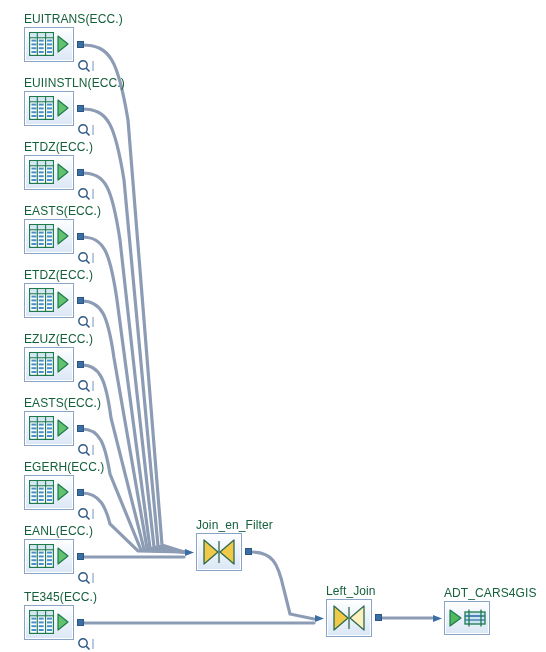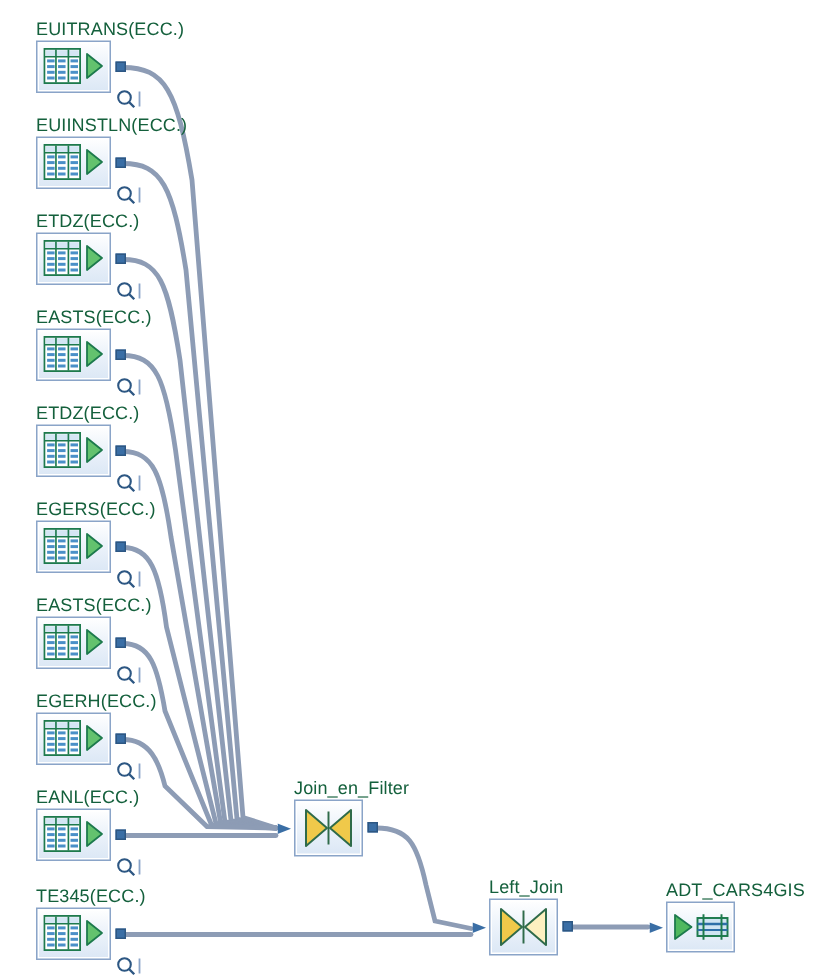--- a/index.html
+++ b/index.html
@@ -344,21 +344,21 @@
     </svg>
     <div class="port port-out"></div>
     <svg class="mag-icon" viewBox="0 0 19 14">
       <circle cx="6" cy="6" r="4.2" fill="none" stroke="#2d5783" stroke-width="1.4"></circle>
       <line x1="9" y1="9" x2="12.5" y2="12.5" stroke="#2d5783" stroke-width="1.6"></line>
       <line x1="16" y1="2" x2="16" y2="12" stroke="#8aa4c8" stroke-width="1.2"></line>
     </svg>
   </div>
 
   <div class="node src" style="left:24px; top:347px;">
-    <div class="node-label">EGERS(ECC.)</div>
+    <div class="node-label">EZUZ(ECC.)</div>
     <div class="node-box"></div>
     <svg class="tbl-icon" viewBox="0 0 25 24">
       <rect x="0.5" y="0.5" width="24" height="23" fill="#ffffff" stroke="#1d7a4d" stroke-width="1.4"></rect>
       <rect x="1.5" y="1.5" width="22" height="4" fill="#d4e6f4"></rect>
       <g stroke="#1d7a4d" stroke-width="1.1">
           <line x1="1" y1="5.8" x2="24" y2="5.8"></line>
           <line x1="8.3" y1="1" x2="8.3" y2="23"></line>
           <line x1="16.6" y1="1" x2="16.6" y2="23"></line>
         </g>
       <g fill="#4a90c8">

